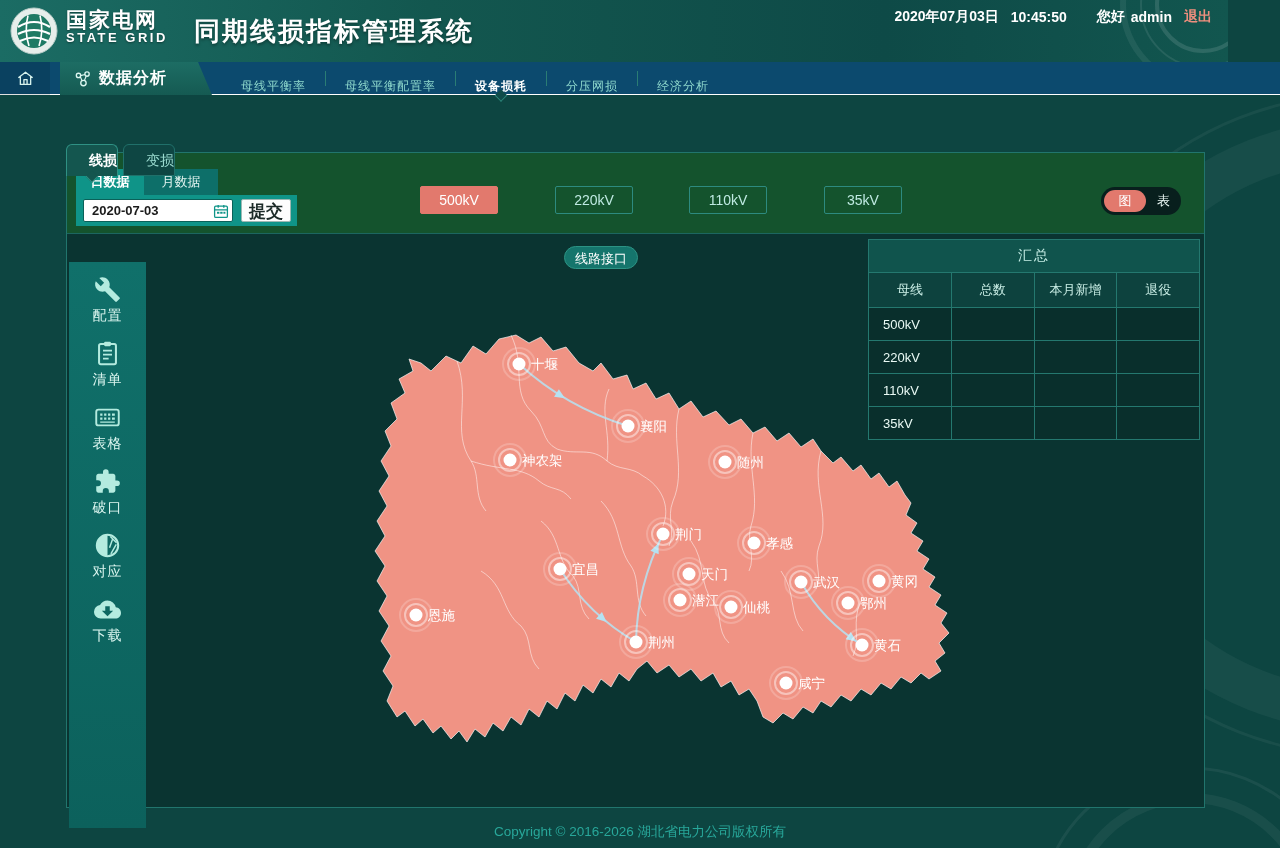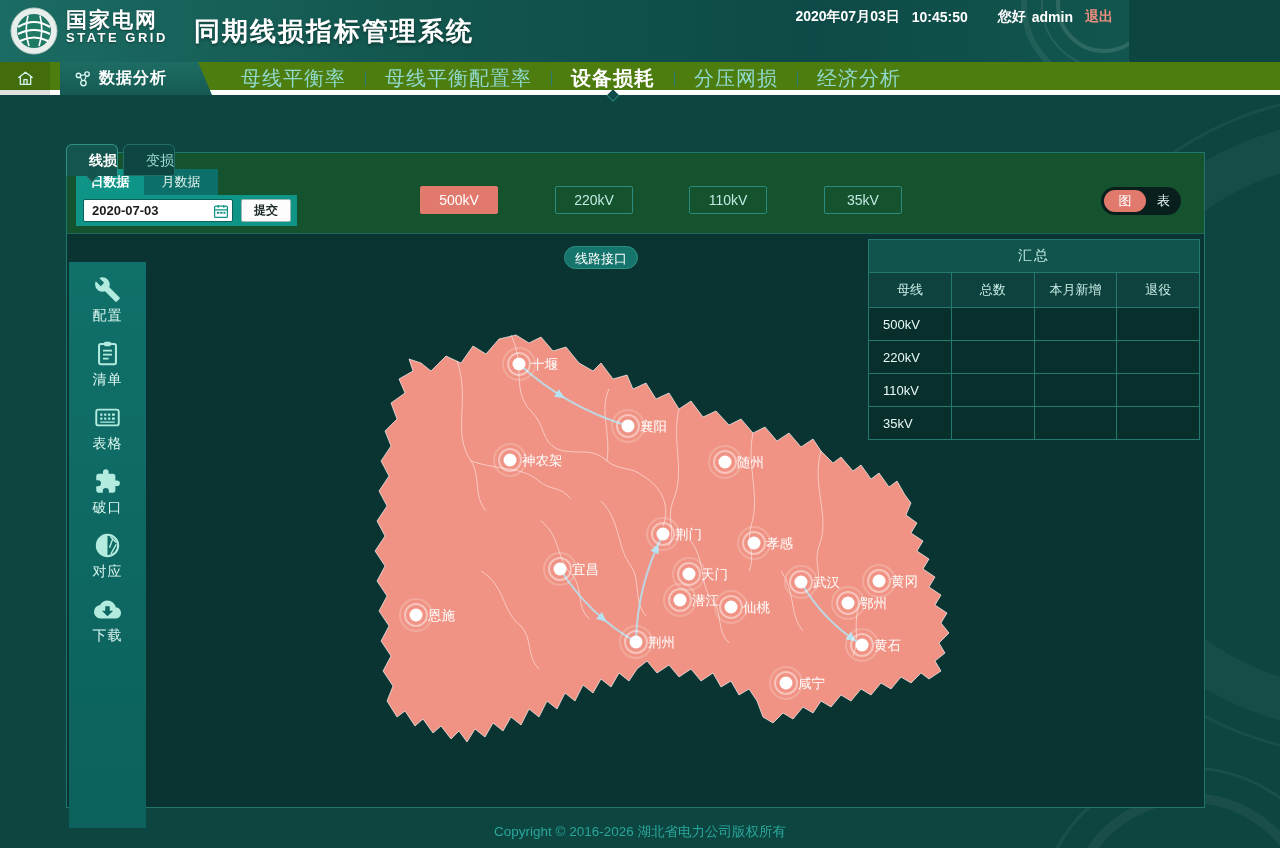--- a/index.html
+++ b/index.html
@@ -3,58 +3,58 @@
 <meta charset="utf-8">
 <style>
   * { margin:0; padding:0; box-sizing:border-box; }
   html,body { width:1280px; height:848px; overflow:hidden; }
   body {
     font-family:"Liberation Sans","DejaVu Sans",sans-serif;
     background:#0d4541; color:#fff; position:relative;
   }
   
   .header {
-    position:absolute; left:0; top:0; width:1129px; height:62px;
+    position:absolute; left:0; top:0; width:1228px; height:62px;
     background:linear-gradient(90deg,#1b6c64 0%,#13574f 35%,#0e4a47 72%,#12564f 100%);
     z-index:20;
   }
   .emblem { position:absolute; left:10px; top:7px; width:48px; height:48px; }
   .brand { position:absolute; left:66px; top:9px; line-height:1.05; }
   .brand-cn { font-size:21px; font-weight:bold; letter-spacing:2px; text-shadow:0 1px 2px rgba(0,0,0,.4); }
   .brand-en { font-size:13px; font-weight:bold; letter-spacing:2.5px; text-shadow:0 1px 2px rgba(0,0,0,.4); }
   .app-title {
     position:absolute; left:194px; top:0; height:62px; line-height:62px;
     font-size:26px; font-weight:bold; letter-spacing:2px; text-shadow:0 2px 3px rgba(0,0,0,.35);
   }
   .header-right {
     position:absolute; right:16px; top:8px; font-size:14px; font-weight:bold;
     display:flex; gap:12px; align-items:center; z-index:22;
   }
   .logout { color:#ef8f7e; cursor:pointer; }
   .header-arcs { position:absolute; right:0; top:0; width:200px; height:62px; pointer-events:none; }
   
   .navbar {
     position:absolute; left:0; top:62px; width:1280px; height:33px;
-    background:#4d7c0f; border-bottom:5px solid #ffffff; z-index:19;
+    background:#0c4a6e; border-bottom:1px solid #ffffff; z-index:19;
   }
   .home-seg {
     position:absolute; left:0; top:0; width:50px; height:33px;
     background:rgba(0,0,0,.12); display:flex; align-items:center; justify-content:center; cursor:pointer;
   }
   .crumb-chev { position:absolute; left:50px; top:5px; }
   .section-seg {
     position:absolute; left:60px; top:0; width:152px; height:33px;
     background:linear-gradient(180deg,#1d6d64,#155a52);
     clip-path:polygon(0 0,calc(100% - 14px) 0,100% 100%,0 100%);
     display:flex; align-items:center; gap:7px; padding-left:14px;
     font-size:16px; font-weight:bold; letter-spacing:1px; cursor:pointer;
   }
   .nav-items { position:absolute; left:222px; top:0; height:33px; display:flex; align-items:center; }
   .nav-item {
-    position:relative; padding:0 19px; font-size:20px; color:#8fd9cd;
+    position:relative; padding:8px 19px; font-size:12px; color:#8fd9cd;
     letter-spacing:1px; cursor:pointer; height:33px; line-height:33px;
   }
   .nav-item.active { color:#fff; font-weight:bold; }
   .nav-div { width:1px; height:15px; background:#2a7d74; }
   .nav-caret {
     position:absolute; left:50%; bottom:-5px; width:9px; height:9px;
     transform:translateX(-50%) rotate(45deg);
     background:#0f4b49; border-right:1px solid #2b8579; border-bottom:1px solid #2b8579;
   }
   
@@ -85,21 +85,21 @@
   .date-box { position:absolute; left:9px; top:42px; width:221px; height:31px; background:#0f9488; }
   .date-input {
     position:absolute; left:7px; top:4px; width:150px; height:23px;
     background:#fff; border:1px solid #0a6159; border-radius:2px;
     font-size:13px; font-weight:bold; color:#1b1b1b; padding:0 24px 0 8px;
     font-family:"Liberation Sans","DejaVu Sans",sans-serif;
   }
   .cal-icon { position:absolute; left:137px; top:8px; width:16px; height:16px; pointer-events:none; }
   .submit-btn {
     position:absolute; left:165px; top:4px; width:50px; height:23px;
-    background:#fdfdfd; color:#1c2a28; font-size:12px; font-weight:bold;
+    background:#fdfdfd; color:#1c2a28; font-size:17px; font-weight:bold;
     border:1px solid #9db8b3; border-radius:2px; cursor:pointer;
     font-family:"Liberation Sans","DejaVu Sans",sans-serif;
   }
   .volt-btn {
     position:absolute; top:33px; width:78px; height:28px; line-height:26px;
     text-align:center; font-size:14px; cursor:pointer; border-radius:2px;
     background:transparent; border:1px solid #2d8a7f; color:#bfeae2;
   }
   .volt-btn.active { background:#e2796d; border-color:#e2796d; color:#fff; }
   .view-toggle {

